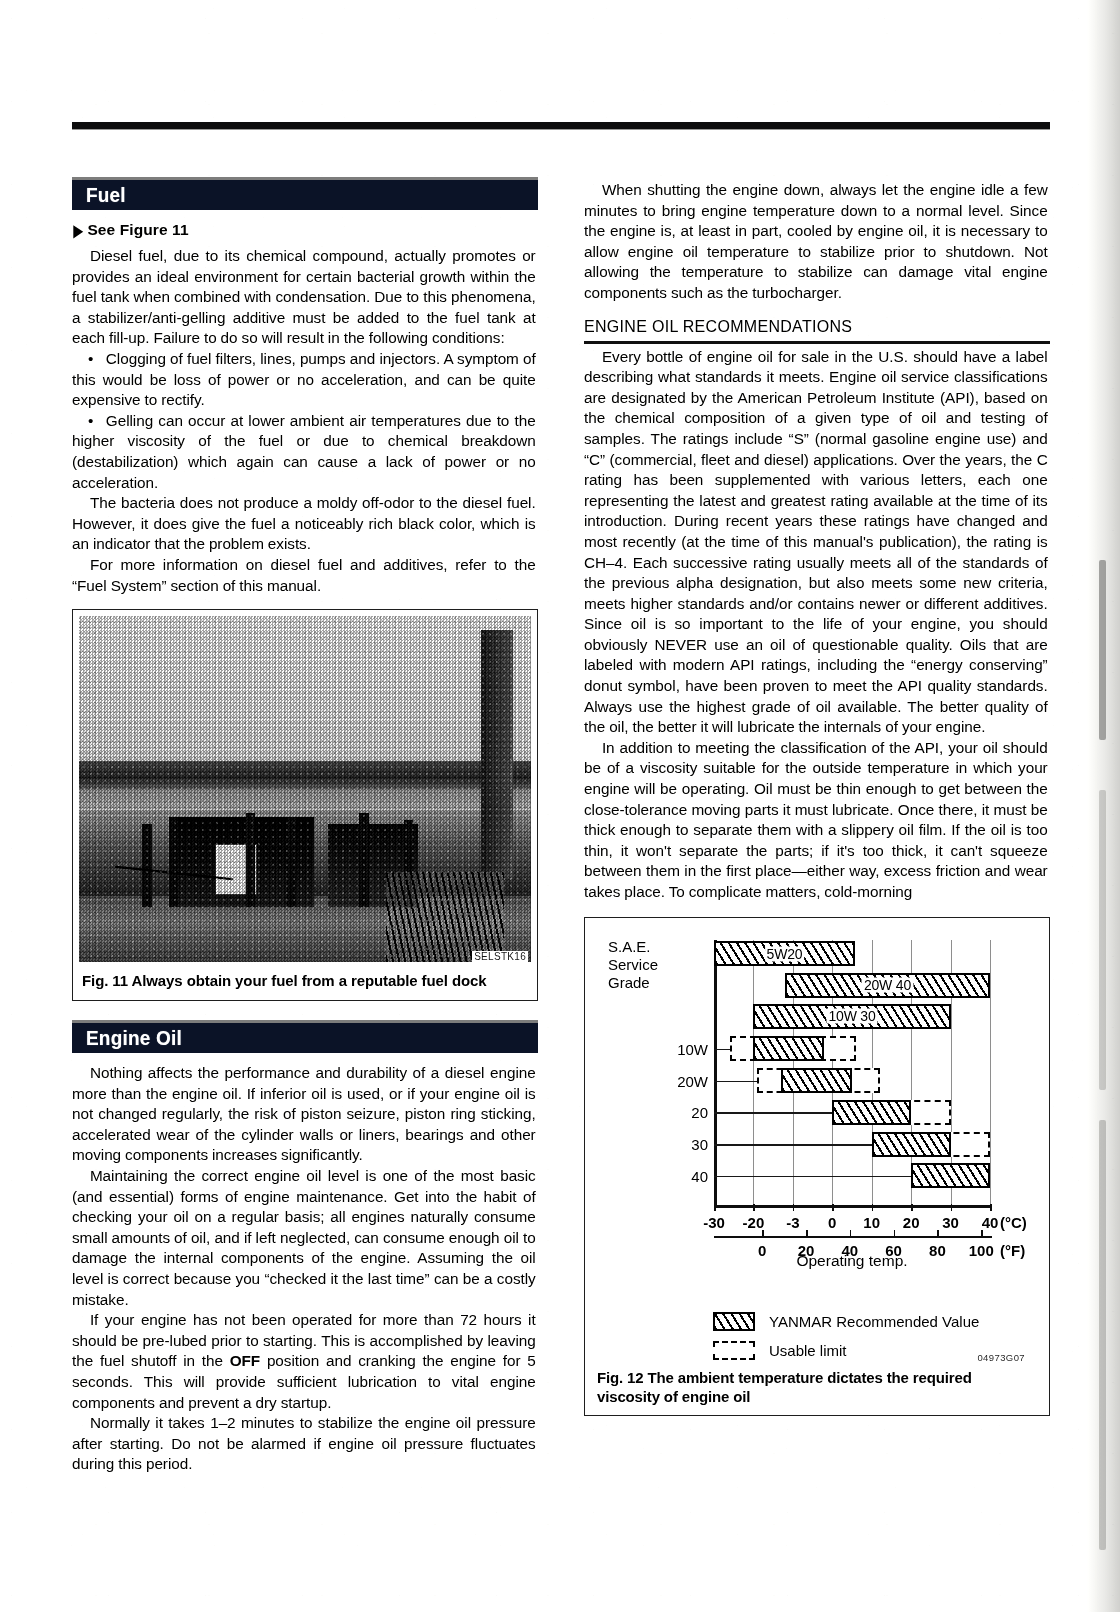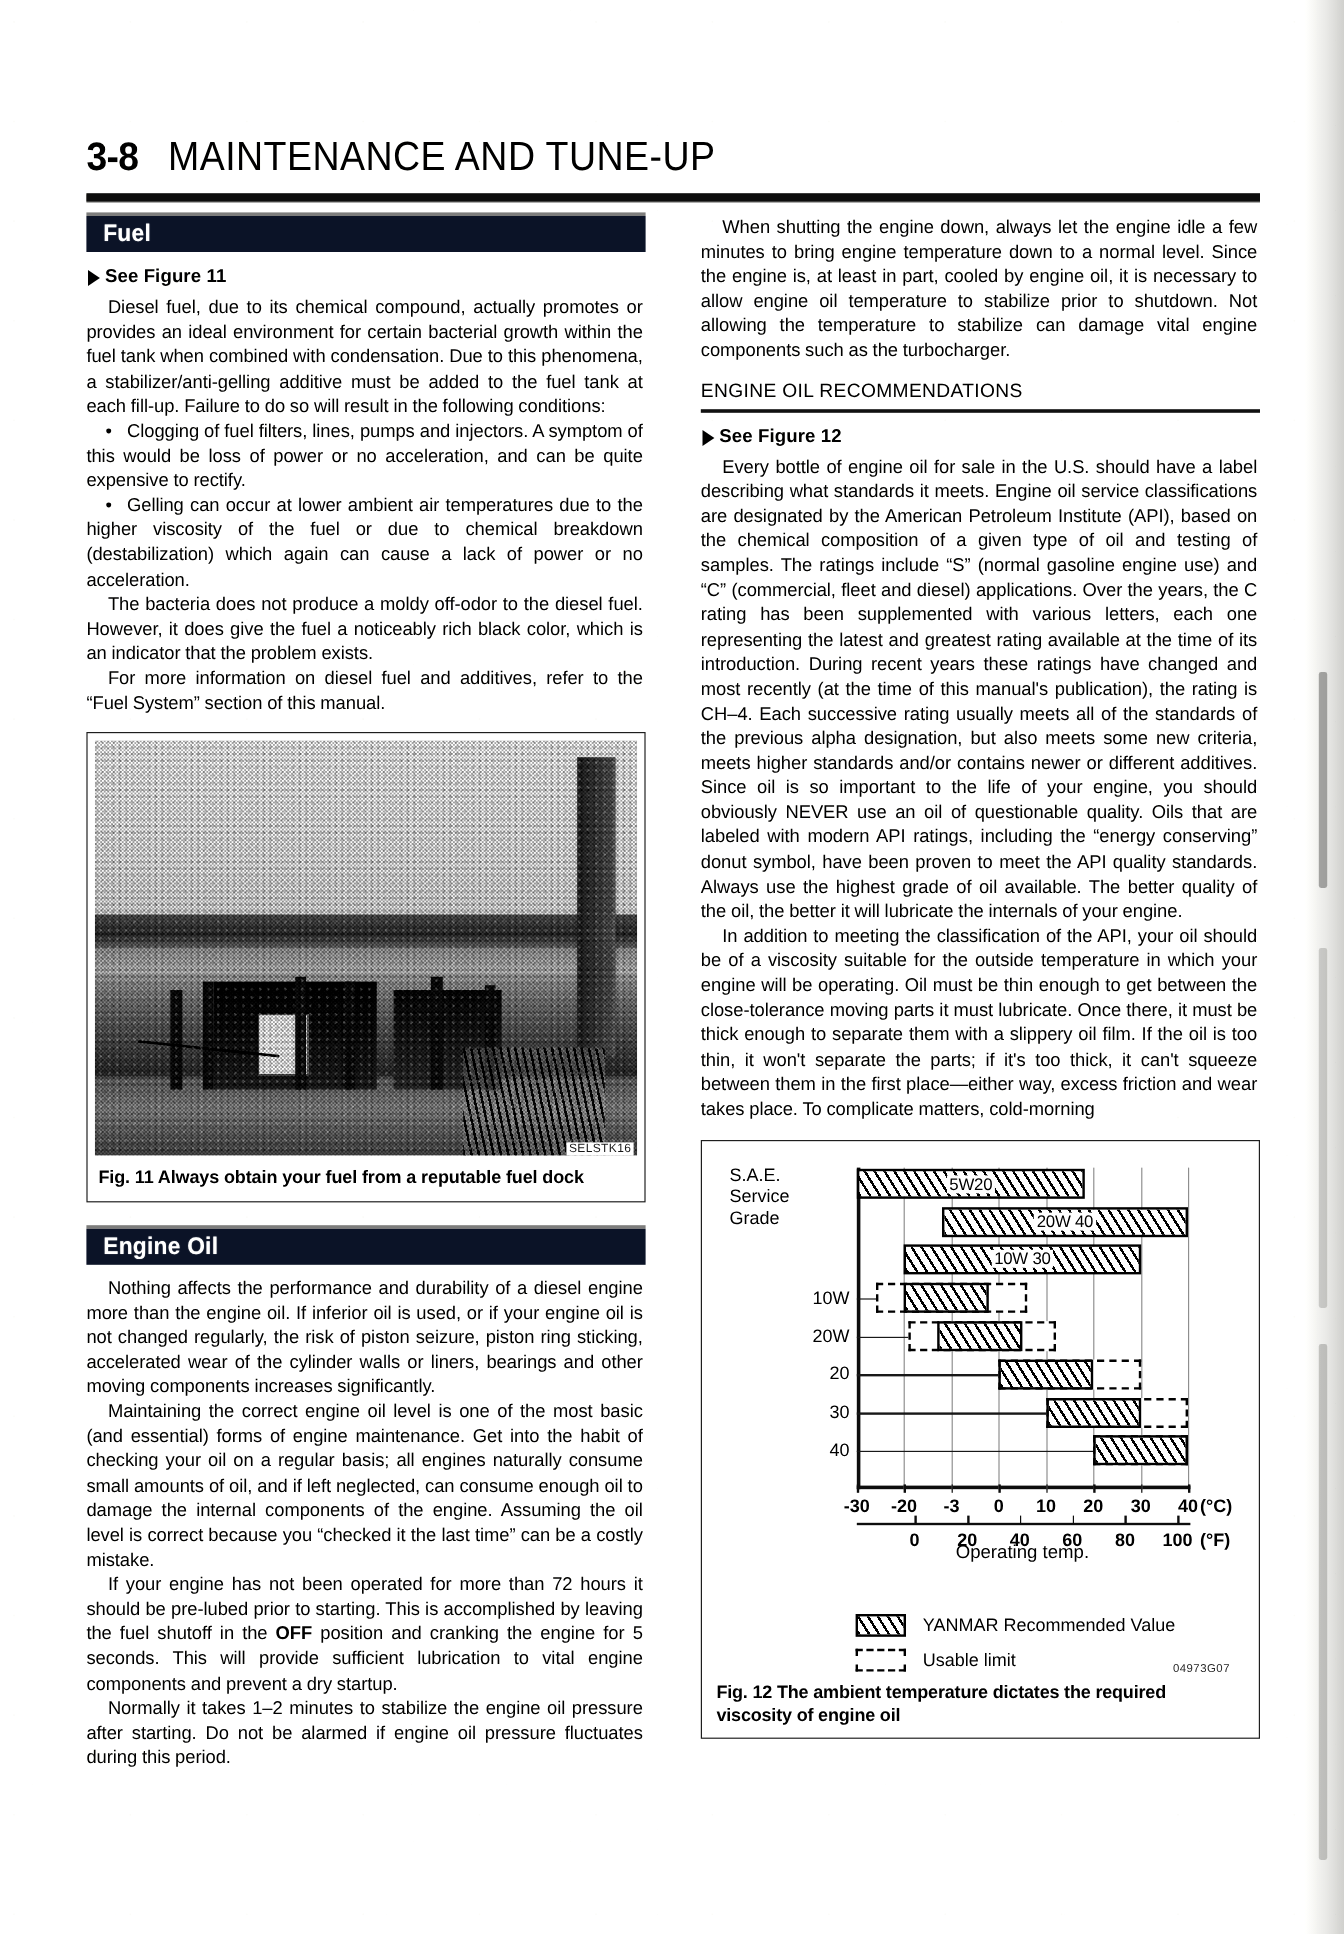--- a/index.html
+++ b/index.html
@@ -443,24 +443,20 @@
 
 <div id="page">
 
   <div class="scan-speckle"></div>
   <div class="edge-shade-right"></div>
   <div class="edge-fleck" style="top:560px;height:180px;"></div>
   <div class="edge-fleck" style="top:790px;height:300px;opacity:.5;"></div>
   <div class="edge-fleck" style="top:1120px;height:430px;opacity:.6;"></div>
 
   <div id="header">
-    <div class="head-line">
-      <div class="head-num">3-8</div>
-      <div class="head-title">MAINTENANCE AND TUNE-UP</div>
-    </div>
     <div class="head-rule"></div>
   </div>
 
   <div class="col" id="col-left">
 
     <div class="section-bar">
       <span>Fuel</span>
     </div>
 
     <div class="see-fig">
@@ -514,23 +510,20 @@
     <p class="body">Normally it takes 1–2 minutes to stabilize the engine oil pressure after starting. Do not be alarmed if engine oil pressure fluctuates during this period.</p>
   </div>
 
   <div class="col" id="col-right">
 
     <p class="body">When shutting the engine down, always let the engine idle a few minutes to bring engine temperature down to a normal level. Since the engine is, at least in part, cooled by engine oil, it is necessary to allow engine oil temperature to stabilize prior to shutdown. Not allowing the temperature to stabilize can damage vital engine components such as the turbocharger.</p>
 
     <div class="sub-head">ENGINE OIL RECOMMENDATIONS</div>
     <div class="sub-rule"></div>
 
-    <div class="see-fig">
-      <span class="tri">▶</span><span>See Figure 12</span>
-    </div>
 
     <p class="body">Every bottle of engine oil for sale in the U.S. should have a label describing what standards it meets. Engine oil service classifications are designated by the American Petroleum Institute (API), based on the chemical composition of a given type of oil and testing of samples. The ratings include “S” (normal gasoline engine use) and “C” (commercial, fleet and diesel) applications. Over the years, the C rating has been supplemented with various letters, each one representing the latest and greatest rating available at the time of its introduction. During recent years these ratings have changed and most recently (at the time of this manual's publication), the rating is CH–4. Each successive rating usually meets all of the standards of the previous alpha designation, but also meets some new criteria, meets higher standards and/or contains newer or different additives. Since oil is so important to the life of your engine, you should obviously NEVER use an oil of questionable quality. Oils that are labeled with modern API ratings, including the “energy conserving” donut symbol, have been proven to meet the API quality standards. Always use the highest grade of oil available. The better quality of the oil, the better it will lubricate the internals of your engine.</p>
     <p class="body">In addition to meeting the classification of the API, your oil should be of a viscosity suitable for the outside temperature in which your engine will be operating. Oil must be thin enough to get between the close-tolerance moving parts it must lubricate. Once there, it must be thick enough to separate them with a slippery oil film. If the oil is too thin, it won't separate the parts; if it's too thick, it can't squeeze between them in the first place—either way, excess friction and wear takes place. To complicate matters, cold-morning</p>
 
     <div id="fig12-box">
       <div class="chart-wrap">
 
         <div class="chart-ylabel">
           <div>S.A.E.</div>
           <div>Service</div>
@@ -540,21 +533,21 @@
         <div class="plot" id="plot-area">
           <div class="axis-v"></div>
           <div class="axis-h"></div>
         <div class="gridline" style="left: 39.4286px;"></div>
             <div class="gridline" style="left: 78.8571px;"></div>
             <div class="gridline" style="left: 118.286px;"></div>
             <div class="gridline" style="left: 157.714px;"></div>
             <div class="gridline" style="left: 197.143px;"></div>
             <div class="gridline" style="left: 236.571px;"></div>
             <div class="gridline" style="left: 276px;"></div>
-            <div class="bar" style="left: 0px; width: 190px; top: 1.5px;">
+            <div class="bar" style="left: 0px; width: 141px; top: 1.5px;">
               <span class="bar-label">5W20</span>
             </div>
             <div class="bar" style="left: 70.9714px; width: 205.029px; top: 33.25px;">
               <span class="bar-label">20W 40</span>
             </div>
             <div class="bar" style="left: 39.4286px; width: 197.143px; top: 64px;">
               <span class="bar-label">10W 30</span>
             </div>
             <div class="rowline" style="top: 109.25px; width: 15.7714px;"></div>
             <div class="row-tick-label" style="top: 109.25px;">10W</div>

